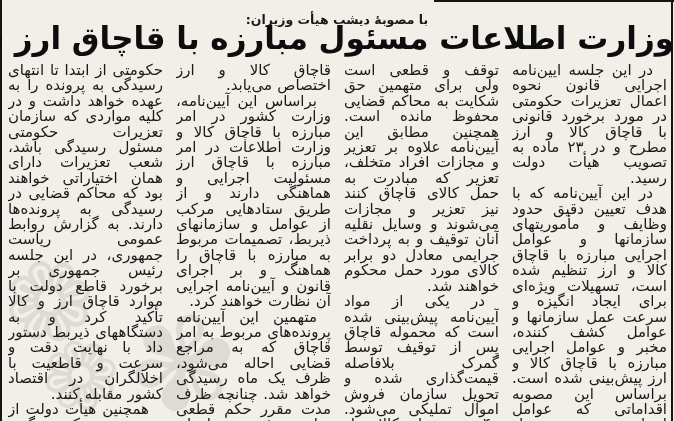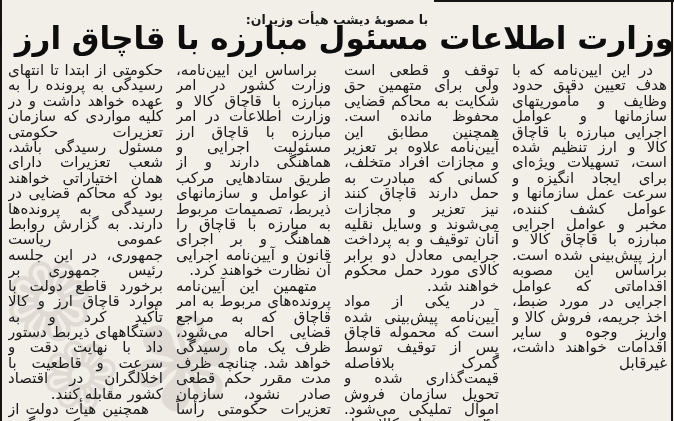--- a/index.html
+++ b/index.html
@@ -61,29 +61,31 @@
   <div class="watermark wm-a">❁</div>
   <div class="watermark wm-b">✾</div>
   <div class="watermark wm-c">❁</div>
 
   <div class="kicker">با مصوبهٔ دیشب هیأت وزیران:</div>
   <div class="headline">وزارت اطلاعات مسئول مبارزه با قاچاق ارز شد</div>
 
   <div class="body-columns">
 
     <div class="col">
+      <p class="indent">در این جلسه آیین‌نامه اجرایی قانون نحوه اعمال تعزیرات حکومتی در مورد برخورد قانونی با قاچاق کالا و ارز مطرح و در ۲۳ ماده به تصویب هیأت دولت رسید.</p>
       <p class="indent">در این آیین‌نامه که با هدف تعیین دقیق حدود وظایف و مأموریتهای سازمانها و عوامل اجرایی مبارزه با قاچاق کالا و ارز تنظیم شده است، تسهیلات ویژه‌ای برای ایجاد انگیزه و سرعت عمل سازمانها و عوامل کشف کننده، مخبر و عوامل اجرایی مبارزه با قاچاق کالا و ارز پیش‌بینی شده است. براساس این مصوبه اقداماتی که عوامل اجرایی در مورد ضبط، اخذ جریمه، فروش کالا و واریز وجوه و سایر اقدامات خواهند داشت، غیرقابل</p>
     </div>
 
     <div class="col">
-      <p>توقف و قطعی است ولی برای متهمین حق شکایت به محاکم قضایی محفوظ مانده است. همچنین مطابق این آیین‌نامه علاوه بر تعزیر و مجازات افراد متخلف، کسانی که مبادرت به حمل دارند قاچاق کنند نیز تعزیر و مجازات می‌شوند و وسایل نقلیه آنان توقیف و به پرداخت جرایمی معادل دو برابر کالای مورد حمل محکوم خواهند شد.</p>
+      <p>توقف و قطعی است ولی برای متهمین حق شکایت به محاکم قضایی محفوظ مانده است. همچنین مطابق این آیین‌نامه علاوه بر تعزیر و مجازات افراد متخلف، تعزیر که مبادرت به حمل کالای قاچاق کنند نیز تعزیر و مجازات می‌شوند و وسایل نقلیه آنان توقیف و به پرداخت جرایمی معادل دو برابر کالای مورد حمل محکوم خواهند شد.</p>
       <p class="indent">در یکی از مواد آیین‌نامه پیش‌بینی شده است که محموله قاچاق پس از توقیف توسط گمرک بلافاصله قیمت‌گذاری شده و تحویل سازمان فروش اموال تملیکی می‌شود. ۴۰ درصد بهای کالای یاد شده به خزانه دولت واریز و ۳۰ درصد به عنوان حق‌الکشف به کاشفین و ۲۰ درصد به حق‌الکشف سازمان کاشف و ۱۰ درصد به تأمین تجهیزات بیشتر برای امر مبارزه با</p>
     </div>
 
     <div class="col">
+      <p>قاچاق کالا و ارز اختصاص می‌یابد.</p>
       <p class="indent">براساس این آیین‌نامه، وزارت کشور در امر مبارزه با قاچاق کالا و وزارت اطلاعات در امر مبارزه با قاچاق ارز مسئولیت اجرایی و هماهنگی دارند و از طریق ستادهایی مرکب از عوامل و سازمانهای ذیربط، تصمیمات مربوط به مبارزه با قاچاق را هماهنگ و بر اجرای قانون و آیین‌نامه اجرایی آن نظارت خواهند کرد.</p>
       <p class="indent">متهمین این آیین‌نامه پرونده‌های مربوط به امر قاچاق که به مراجع قضایی احاله می‌شود، ظرف یک ماه رسیدگی خواهد شد. چنانچه ظرف مدت مقرر حکم قطعی صادر نشود، سازمان تعزیرات حکومتی رأساً نسبت به بررسی پرونده‌ها و صدور حکم اقدام خواهد کرد و اگر در منطقه‌ای محاکم قضایی حضور نداشته باشند سازمان تعزیرات</p>
     </div>
 
     <div class="col">
       <p>حکومتی از ابتدا تا انتهای رسیدگی به پرونده را به عهده خواهد داشت و در کلیه مواردی که سازمان تعزیرات حکومتی مسئول رسیدگی باشد، شعب تعزیرات دارای همان اختیاراتی خواهند بود که محاکم قضایی در رسیدگی به پرونده‌ها دارند. به گزارش روابط عمومی ریاست جمهوری، در این جلسه رئیس جمهوری بر برخورد قاطع دولت با موارد قاچاق ارز و کالا تأکید کرد و به دستگاههای ذیربط دستور داد با نهایت دقت و سرعت و قاطعیت با اخلالگران در اقتصاد کشور مقابله کنند.</p>
       <p class="indent">همچنین هیأت دولت از مردم دعوت کرد هرگونه اطلاعات خود را در مورد قاچاق ارز و کالا به مراجع ذیصلاح اعلام کنند و با این کار دولت را در این مبارزه مستمر و قاطع یاری رسانند.</p>
     </div>
 
   </div>

